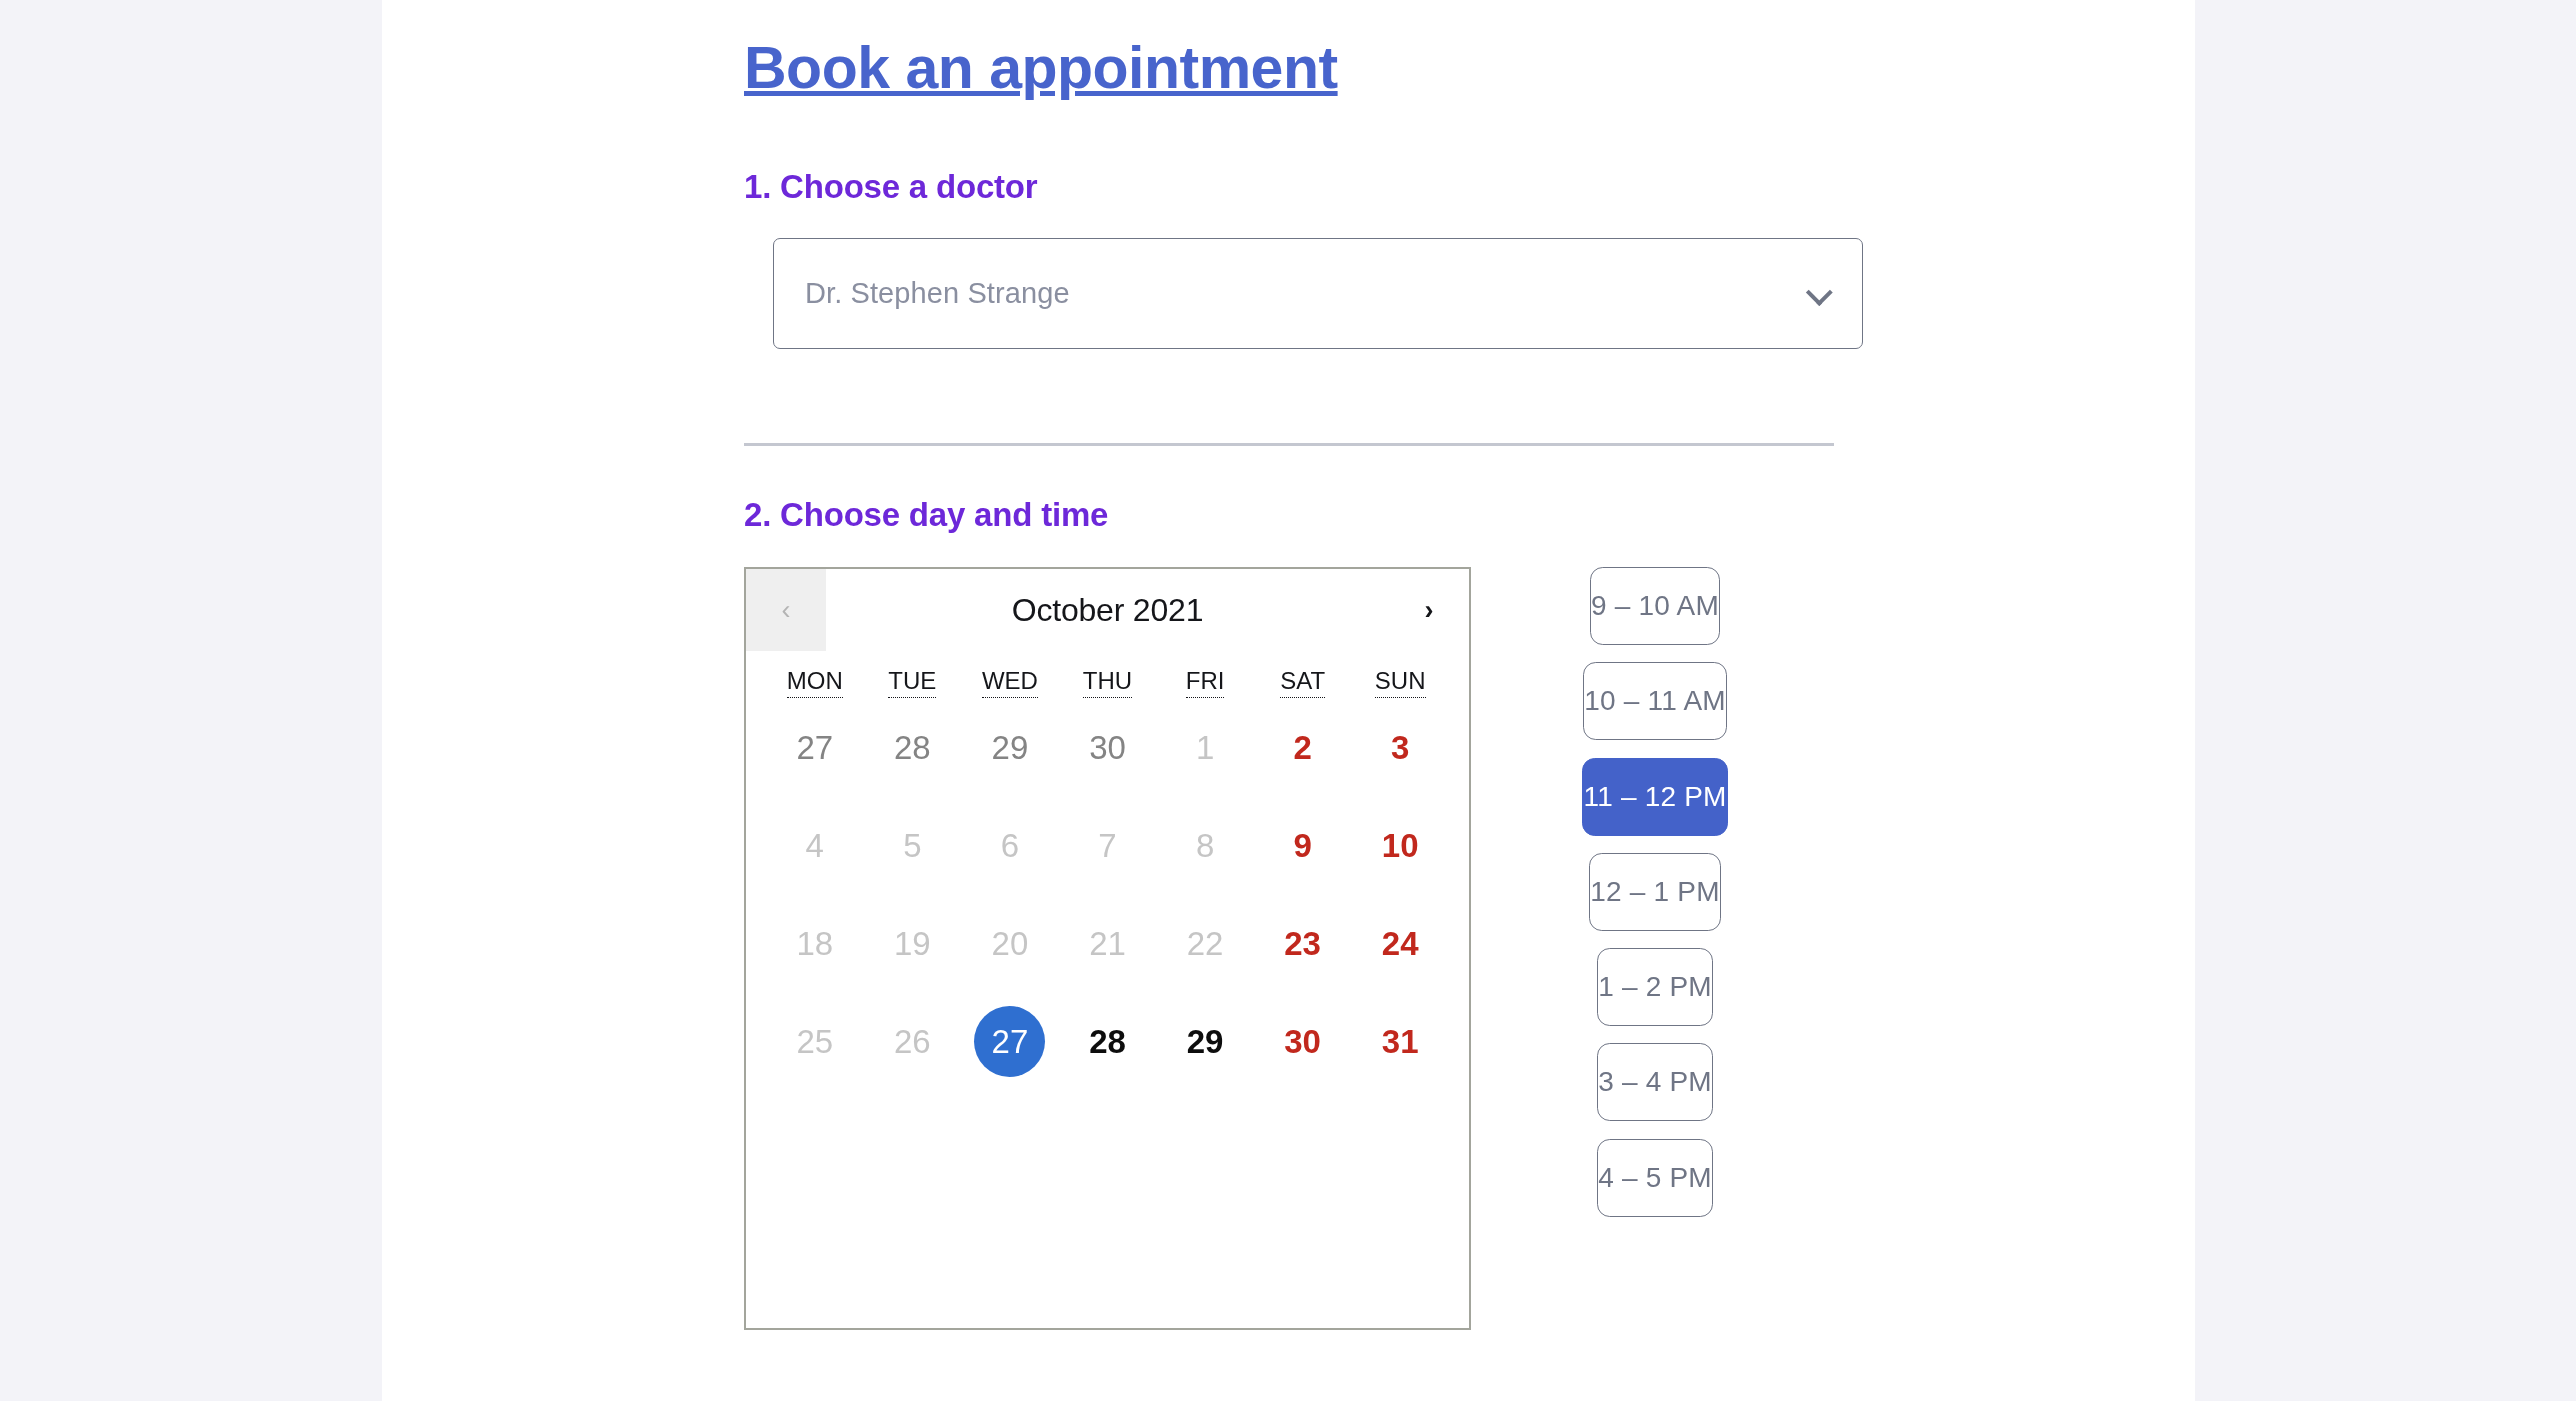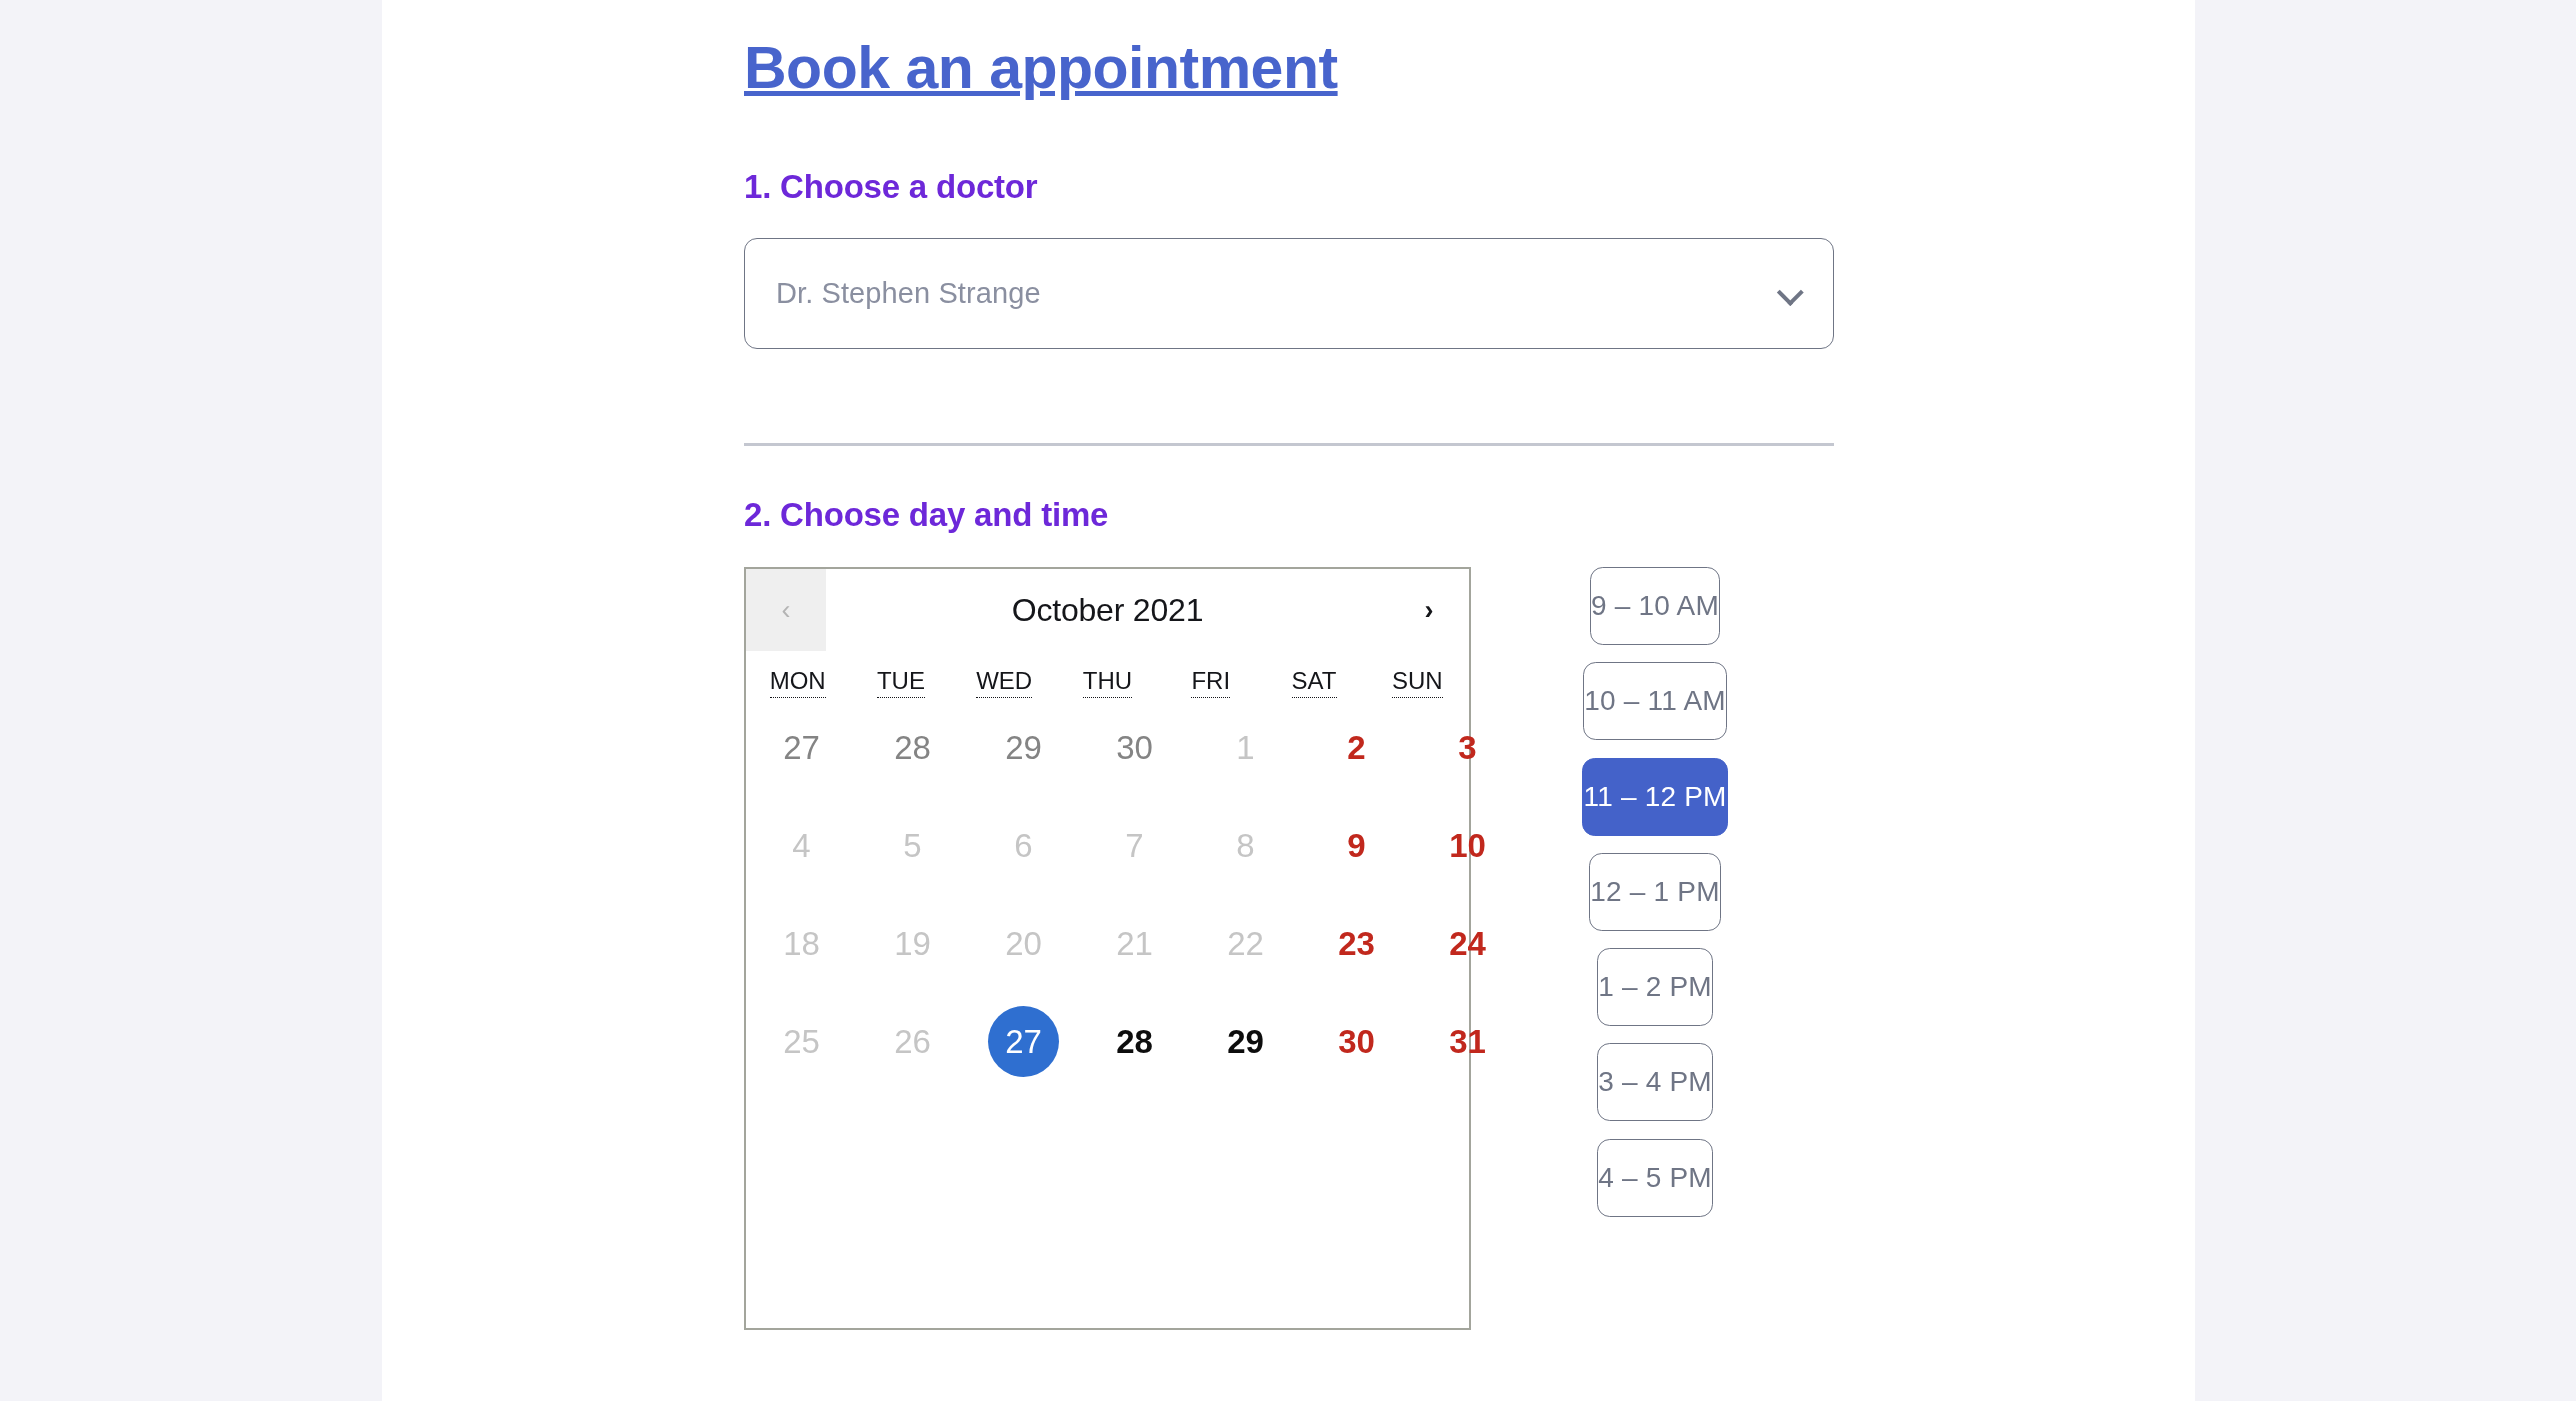--- a/index.html
+++ b/index.html
@@ -72,26 +72,27 @@
     position: absolute;
     left: 0;
     top: 238px;
     width: 1090px;
     height: 111px;
   }
   .select-box {
     width: 100%;
     height: 100%;
     border: 1.8px solid #6f7585;
-    border-radius: 13px;
+    border-radius: 7px;
     background: #ffffff;
     display: flex;
     align-items: center;
     padding: 0 31px;
     cursor: pointer;
+    margin-left: 29px;
   }
   .select-value {
     font-size: 29px;
     color: #8a8fa0;
     font-weight: 400;
     letter-spacing: 0.1px;
     flex: 1;
   }
   .chevron-down {
     width: 24px;
@@ -177,21 +178,20 @@
     letter-spacing: -0.2px;
   }
 
   .cal-grid {
     padding: 0 0 0 0;
   }
   .cal-weekdays, .cal-week {
     display: grid;
     grid-template-columns: repeat(7, 1fr);
     padding: 0 20px;
-    gap: 40px;
   }
   .cal-weekdays {
     margin-top: 16.4px;
   }
   .wd {
     text-align: center;
     font-size: 24px;
     font-weight: 400;
     color: #15161a;
     padding-bottom: 3.6px;

